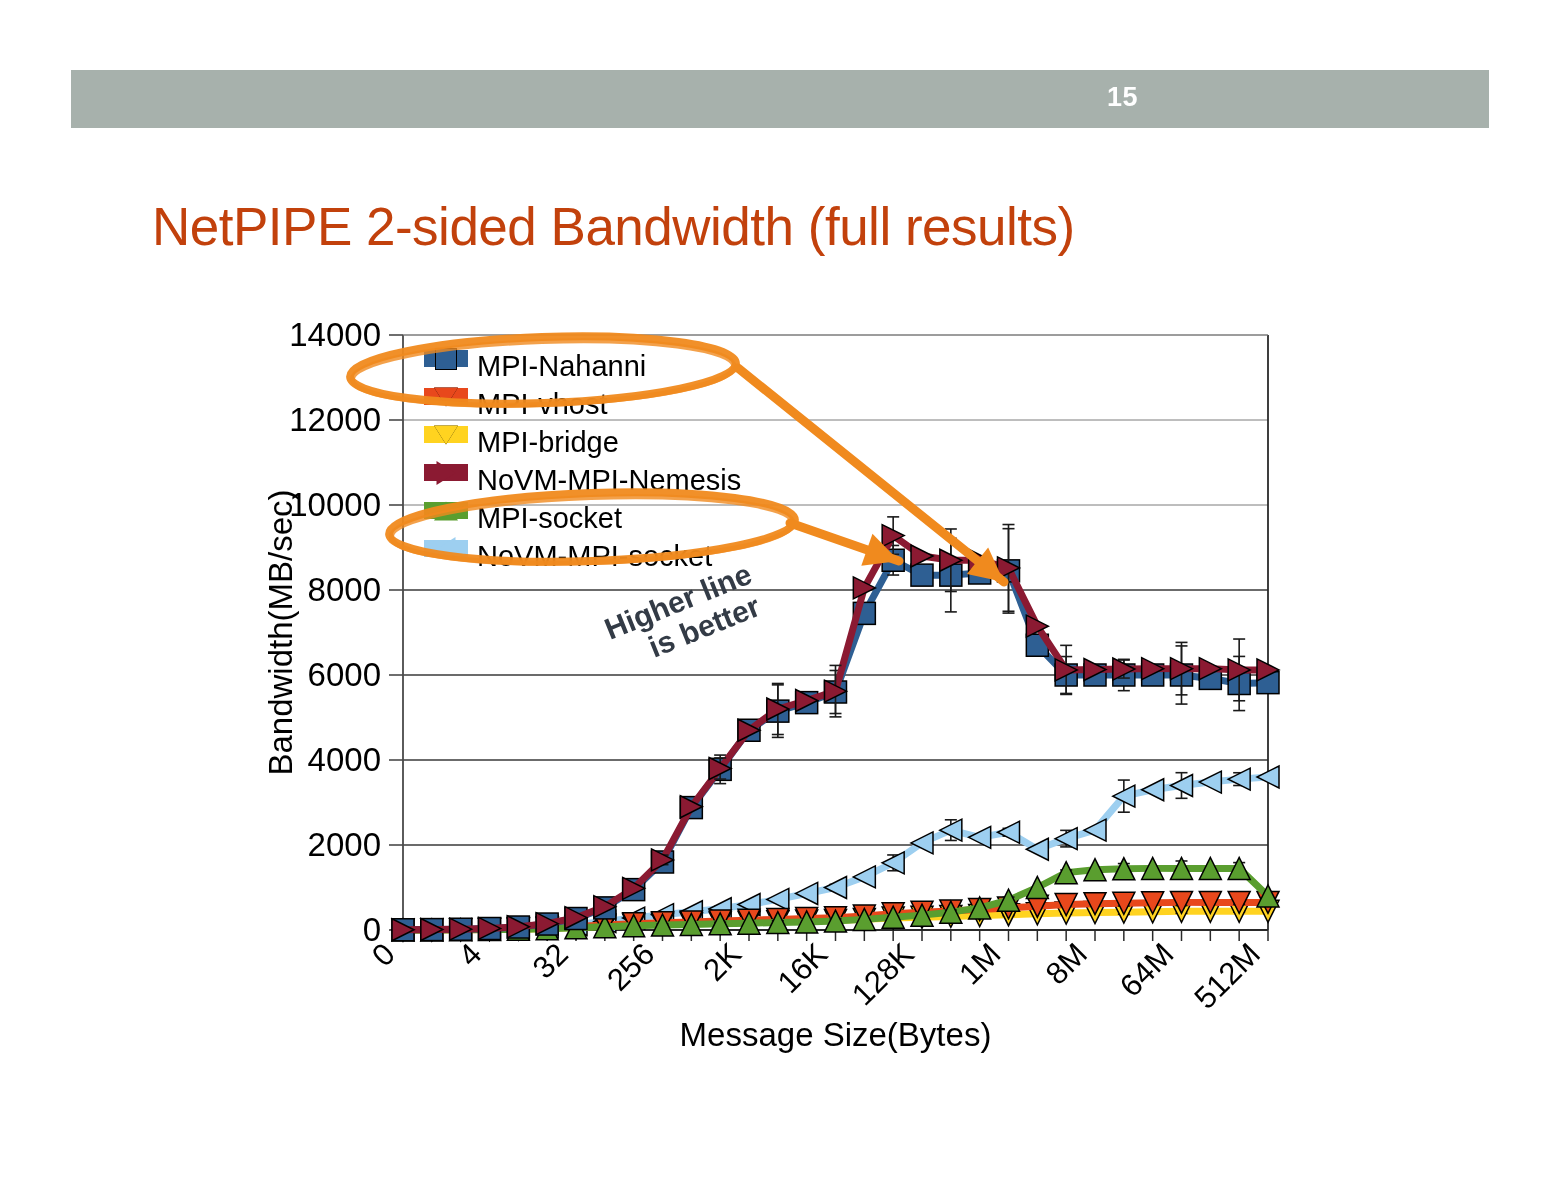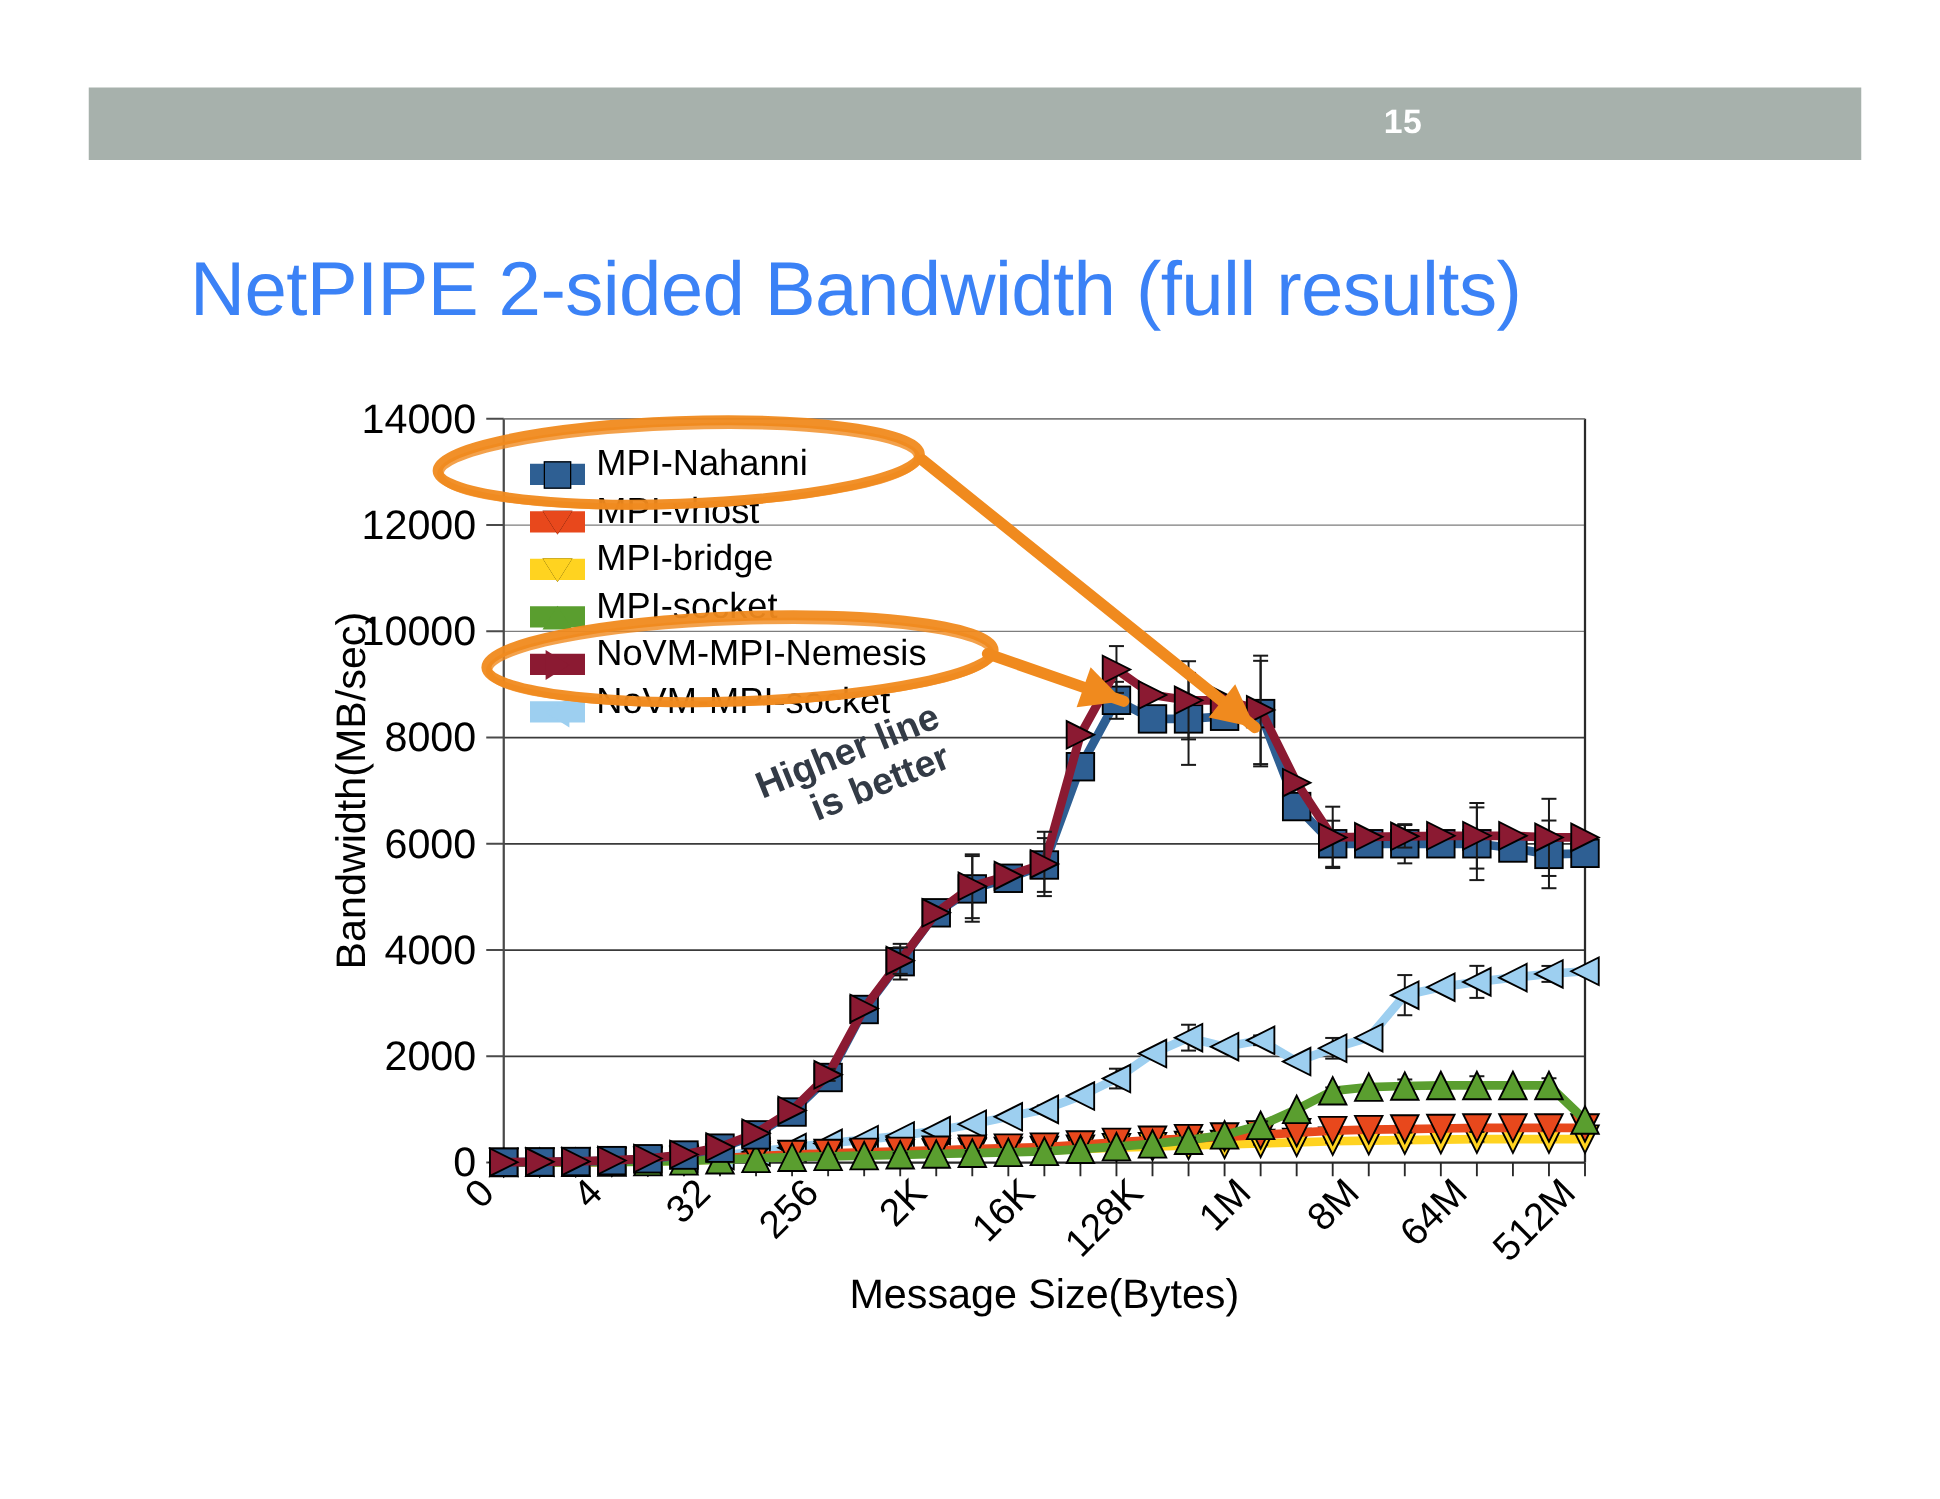--- a/index.html
+++ b/index.html
@@ -19,42 +19,42 @@
   }
   .page-number{
     position:absolute;right:186px;top:82px;
     font-size:27px;font-weight:bold;color:#ffffff;
     letter-spacing:0.5px;
   }
 
   
   .slide-title{
     position:absolute;left:152px;top:196px;
-    font-size:61px;color:#3b82f6;
+    font-size:53px;color:#c2410c;
     white-space:nowrap;
     letter-spacing:-0.5px;
   }
 
   
   #chart{
     position:absolute;left:0px;top:0px;width:1552px;height:1199px;
   }
   .annot-note{
     position:absolute;
     font-size:30px;font-weight:bold;color:#333b46;
     white-space:nowrap;line-height:1.1;
     transform:rotate(-22deg);transform-origin:left top;
   }
 
   
   .legend{
     position:absolute;left:424px;top:350px;
   }
   .legend-row{
-    display:flex;align-items:flex-end;height:38px;
+    display:flex;align-items:flex-start;height:38px;
   }
   .legend-swatch{
     width:44px;height:17px;position:relative;margin-right:9px;
     flex:0 0 auto;
   }
   .legend-swatch .mk{
     position:absolute;left:50%;top:50%;transform:translate(-50%,-50%);
   }
   .legend-label{
     font-size:29px;color:#000;white-space:nowrap;
@@ -615,30 +615,30 @@
         </div>
         <div class="legend-label">MPI-vhost</div>
       </div>
       <div class="legend-row">
         <div class="legend-swatch" style="background: rgb(255, 211, 32);">
           <div class="mk tri-d" style="border-top: 19px solid rgb(255, 211, 32); filter: drop-shadow(rgb(0, 0, 0) 0px 0px 0px); outline: none;"></div>
         </div>
         <div class="legend-label">MPI-bridge</div>
       </div>
       <div class="legend-row">
+        <div class="legend-swatch" style="background: rgb(139, 26, 50);">
+          <div class="mk tri-r" style="border-left: 19px solid rgb(139, 26, 50);"></div>
+        </div>
+        <div class="legend-label">NoVM-MPI-Nemesis</div>
+      </div>
+      <div class="legend-row">
         <div class="legend-swatch" style="background: rgb(90, 158, 47);">
           <div class="mk tri-u" style="border-bottom: 19px solid rgb(90, 158, 47);"></div>
         </div>
         <div class="legend-label">MPI-socket</div>
-      </div>
-      <div class="legend-row">
-        <div class="legend-swatch" style="background: rgb(139, 26, 50);">
-          <div class="mk tri-r" style="border-left: 19px solid rgb(139, 26, 50);"></div>
-        </div>
-        <div class="legend-label">NoVM-MPI-Nemesis</div>
       </div>
       <div class="legend-row">
         <div class="legend-swatch" style="background: rgb(157, 207, 240);">
           <div class="mk tri-l" style="border-right: 19px solid rgb(157, 207, 240);"></div>
         </div>
         <div class="legend-label">NoVM-MPI-socket</div>
       </div>
     </div>
 
   <div class="annot-note" style="left:600px;top:615px;">

